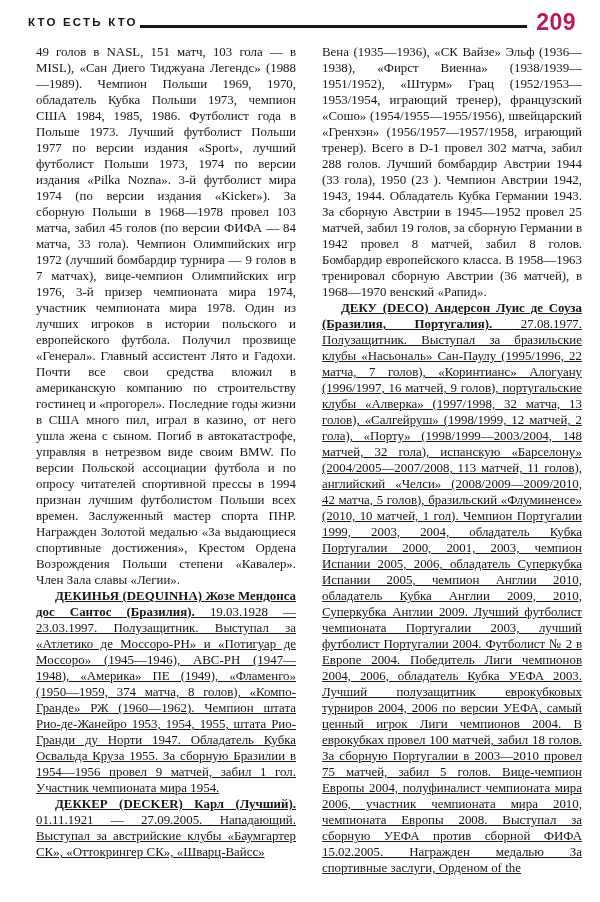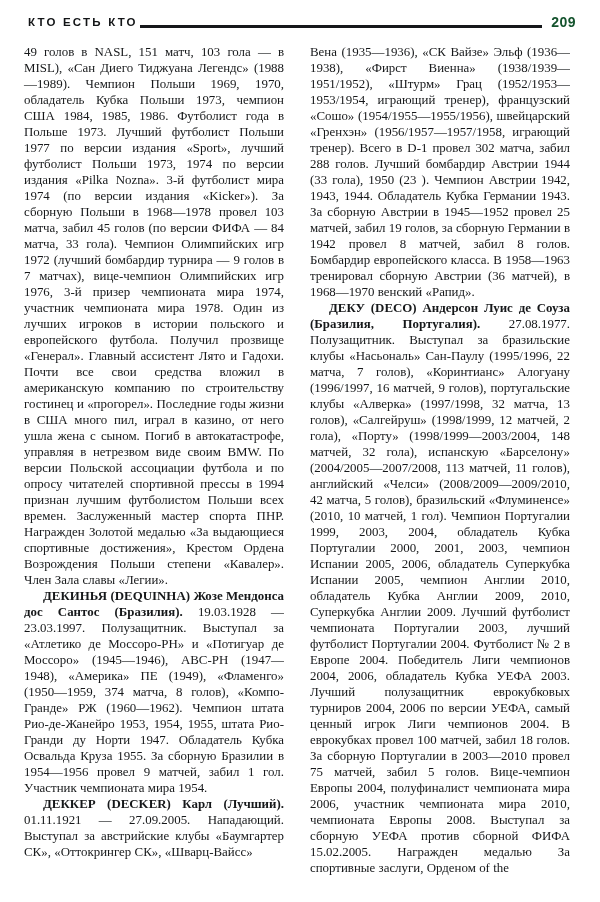--- a/index.html
+++ b/index.html
@@ -47,31 +47,31 @@
   .running-head-rule {
     flex: 1 1 auto;
     height: 3px;
     background: #15171a;
     margin: 0 9px 0 0;
     transform: translateY(3px);
   }
   .running-head-folio {
     font-family: "Liberation Sans", "DejaVu Sans", sans-serif;
     font-weight: bold;
-    font-size: 14px;
+    font-size: 23px;
     letter-spacing: 0.5px;
-    color: #14532d;
+    color: #be185d;
     transform: translateY(-1px);
   }
 
   
   .columns {
     position: absolute;
     top: 44px;
-    left: 24px;
+    left: 36px;
     width: 546px;
     height: 852px;
     display: flex;
     gap: 26px;
   }
   .column {
     width: 260px;
     flex: 0 0 260px;
   }
 
@@ -83,20 +83,21 @@
     text-justify: inter-word;
     hyphens: manual;
     word-spacing: 0.1px;
   }
   p.para + p.para {
     margin-top: 0;
   }
   p.entry {
     margin-top: 14px;
     text-indent: 19px;
+    text-decoration: underline;
   }
   p.cont {
     text-indent: 0;
   }
   .headword {
     font-weight: bold;
   }
 </style>
 </head>
 <body>

